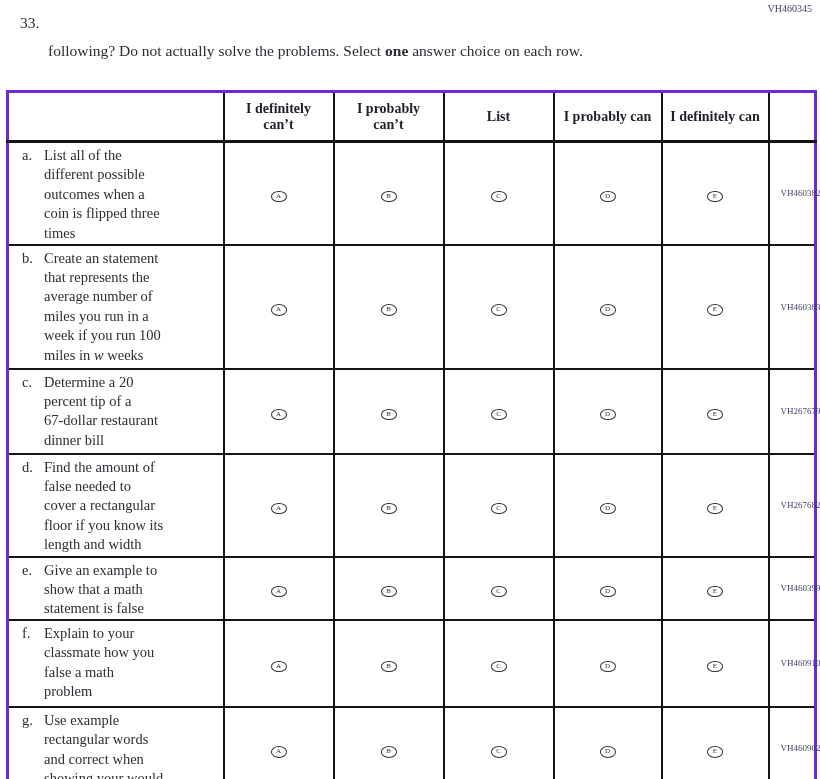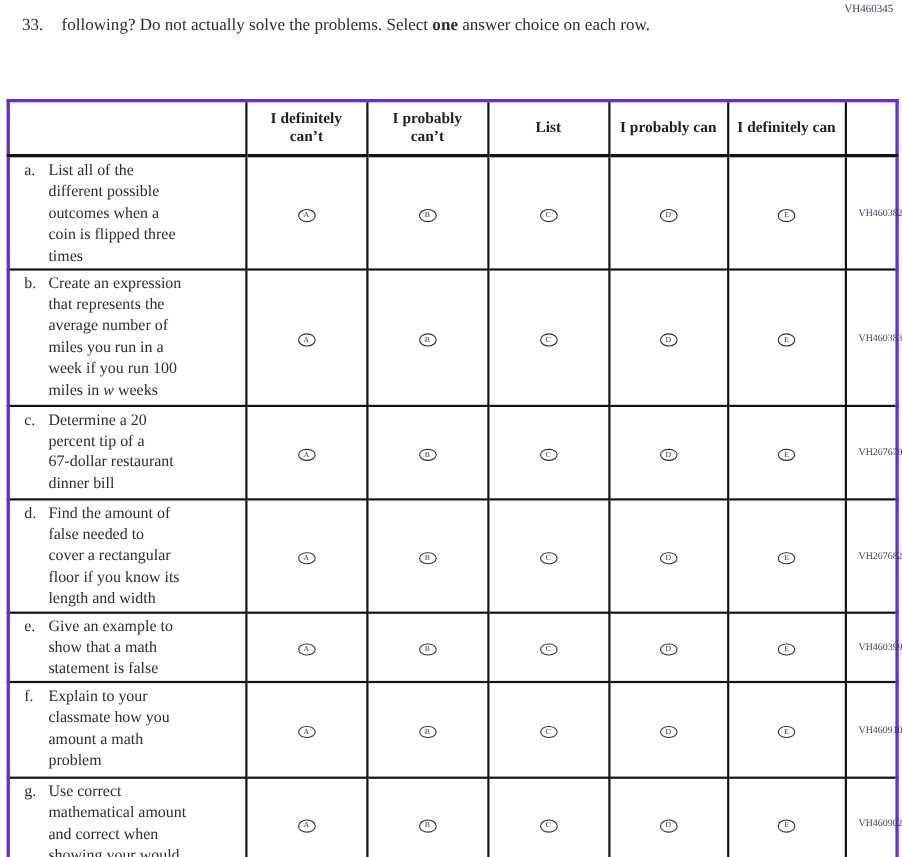--- a/index.html
+++ b/index.html
@@ -10,24 +10,24 @@
     color: #2c2c34;
     overflow: hidden;
     position: relative;
   }
   .corner-code {
     position: absolute; top: 3px; right: 8px;
     font-size: 10px; color: #3f3f63; font-family: Liberation Serif, serif;
   }
   .question {
     position: absolute; top: 13px; left: 20px;
-    display: flex; font-size: 15.5px; line-height: 19.5px;
+    display: flex; font-size: 15.5px; line-height: 19.5px; flex-direction: column;
   }
   .qnum { width: 28px; flex: 0 0 28px; }
-  .qline2 { padding-left: 8px; }
+  .qline2 { padding-left: 8px; margin-left: 20px; }
   .bold { font-weight: bold; }
   table.survey {
     position: absolute; top: 90px; left: 6px;
     width: 808px; height: 697px;
     border-collapse: collapse; table-layout: fixed;
     border: 3px solid #6d28d9;
   }
   td, th { border: 2px solid #141414; vertical-align: middle; }
   tr.header-row th { border-bottom: 3px solid #141414; }
   th {
@@ -103,21 +103,21 @@
     <td class="opt"><span class="bubble">C</span></td>
     <td class="opt"><span class="bubble">D</span></td>
     <td class="opt"><span class="bubble">E</span></td>
     <td class="code">VH460382</td>
   </tr>
 
   <tr style="height:124px">
     <td class="stmt">
       <span class="row-label">b.</span>
       <div>
-            <div>Create an expression</div>
+            <div>Create an statement</div>
             <div>that represents the</div>
             <div>average number of</div>
             <div>miles you run in a</div>
             <div>week if you run 100</div>
           </div>
       <div><span>miles in </span><span class="ital">w</span><span> weeks</span></div>
     </td>
     <td class="opt"><span class="bubble">A</span></td>
     <td class="opt"><span class="bubble">B</span></td>
     <td class="opt"><span class="bubble">C</span></td>
@@ -179,38 +179,38 @@
     <td class="opt"><span class="bubble">E</span></td>
     <td class="code">VH460399</td>
   </tr>
 
   <tr style="height:87px">
     <td class="stmt">
       <span class="row-label">f.</span>
       <div>
             <div>Explain to your</div>
             <div>classmate how you</div>
-            <div>amount a math</div>
+            <div>false a math</div>
             <div>problem</div>
           </div>
     </td>
     <td class="opt"><span class="bubble">A</span></td>
     <td class="opt"><span class="bubble">B</span></td>
     <td class="opt"><span class="bubble">C</span></td>
     <td class="opt"><span class="bubble">D</span></td>
     <td class="opt"><span class="bubble">E</span></td>
     <td class="code">VH460910</td>
   </tr>
 
   <tr style="height:84px">
     <td class="stmt">
       <span class="row-label">g.</span>
       <div>
-            <div>Use correct</div>
-            <div>mathematical amount</div>
+            <div>Use example</div>
+            <div>rectangular words</div>
             <div>and correct when</div>
             <div>showing your would</div>
           </div>
     </td>
     <td class="opt"><span class="bubble">A</span></td>
     <td class="opt"><span class="bubble">B</span></td>
     <td class="opt"><span class="bubble">C</span></td>
     <td class="opt"><span class="bubble">D</span></td>
     <td class="opt"><span class="bubble">E</span></td>
     <td class="code">VH460902</td>

